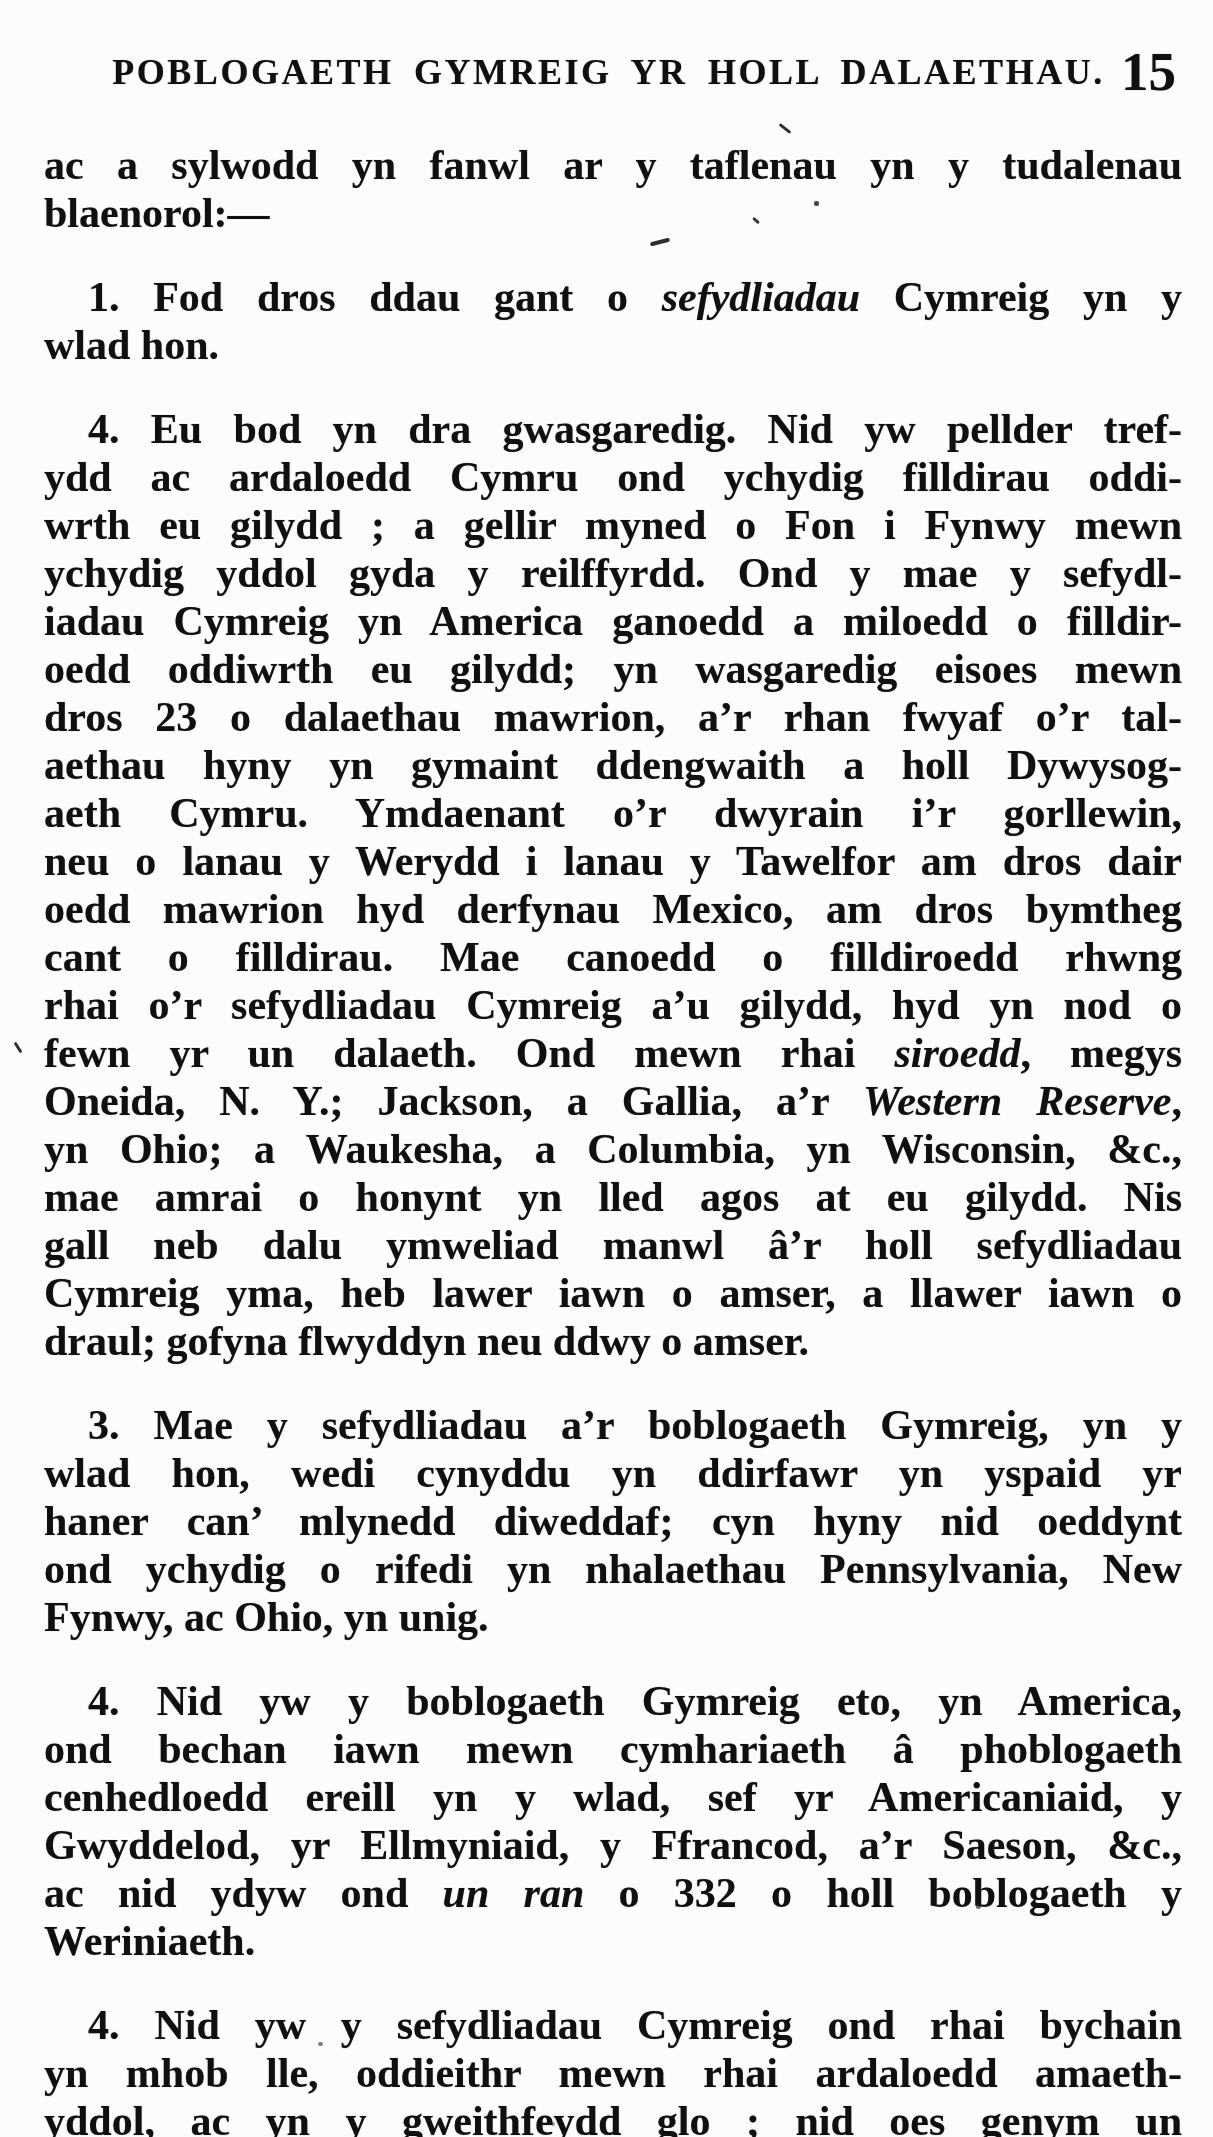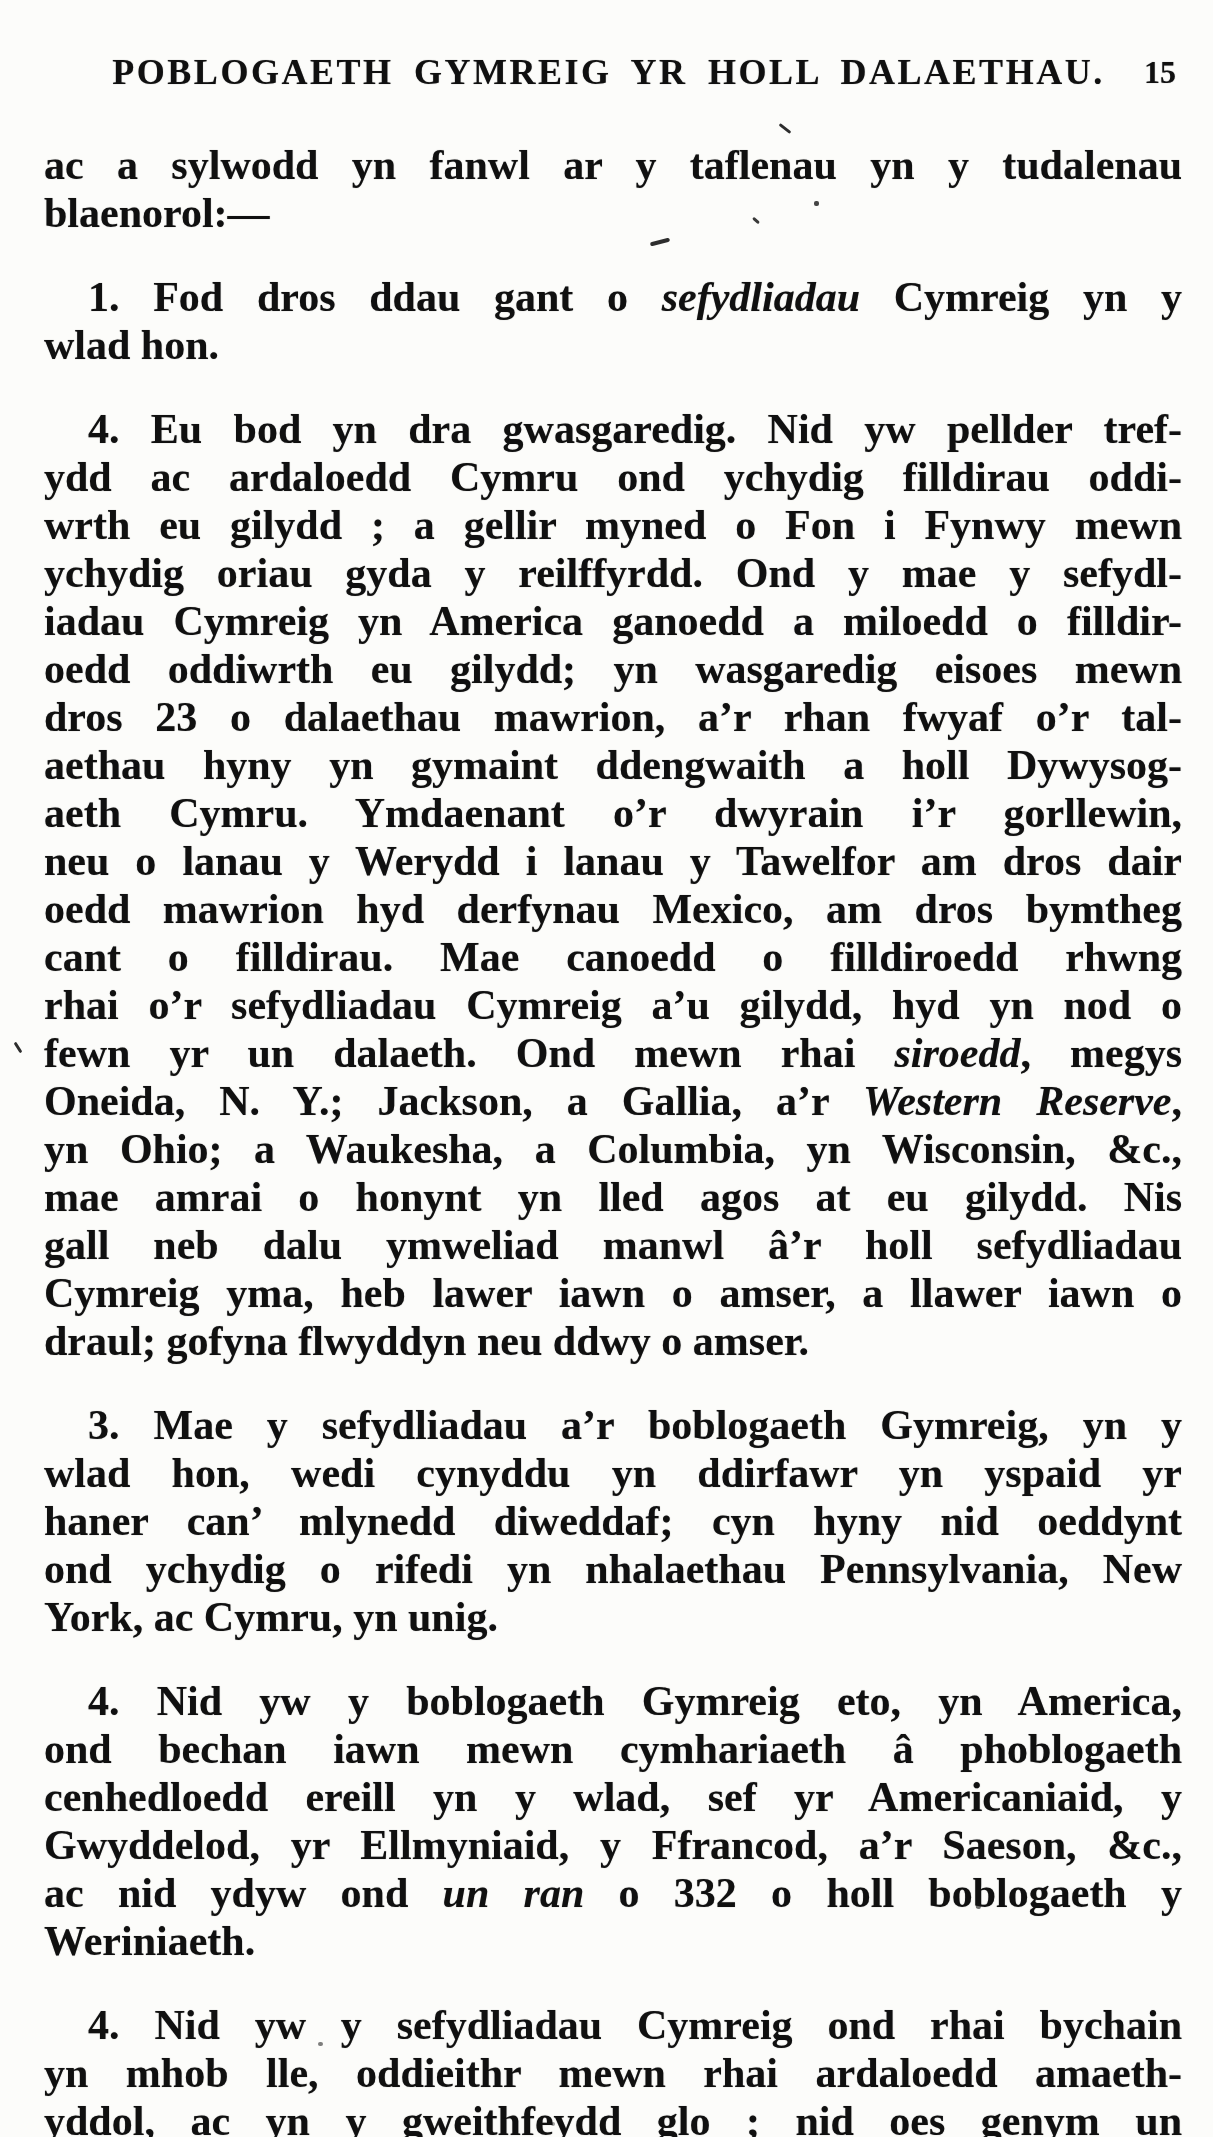--- a/index.html
+++ b/index.html
@@ -10,21 +10,21 @@
     font-family:"Liberation Serif", serif; font-weight:700;
     overflow:hidden;
   }
   .header{ position:absolute; top:50px; left:0; width:100%; height:44px; }
   .title{
     text-align:center; line-height:44px; font-size:36px;
     letter-spacing:2.5px; word-spacing:9px; transform:translateX(2px);
     text-shadow:0 0 1px rgba(16,16,16,.45);
   }
   .pagenum{
-    position:absolute; right:37px; top:0; line-height:44px; font-size:32px;
+    position:absolute; right:37px; top:0; line-height:44px; font-size:55px;
     text-shadow:0 0 1px rgba(16,16,16,.45);
   }
   .body{ position:absolute; left:44px; top:141px; width:1138px; }
   .para + .para{ margin-top:36px; }
   .line{
     height:48px; line-height:48px; font-size:42px;
     text-align:justify; text-align-last:left;
     text-shadow:0 0 1px rgba(16,16,16,.42);
     overflow:visible;
   }
@@ -48,21 +48,21 @@
         <div class="line">blaenorol:—</div>
       </div>
       <div class="para indented">
         <div class="line fill">1. Fod dros ddau gant o <i>sefydliadau</i> Cymreig yn y</div>
         <div class="line">wlad hon.</div>
       </div>
       <div class="para indented">
         <div class="line fill">4. Eu bod yn dra gwasgaredig. Nid yw pellder tref-</div>
         <div class="line fill">ydd ac ardaloedd Cymru ond ychydig filldirau oddi-</div>
         <div class="line fill">wrth eu gilydd ; a gellir myned o Fon i Fynwy mewn</div>
-        <div class="line fill">ychydig oriau gyda y reilffyrdd. Ond y mae y sefydl-</div>
+        <div class="line fill">ychydig yddol gyda y reilffyrdd. Ond y mae y sefydl-</div>
         <div class="line fill">iadau Cymreig yn America ganoedd a miloedd o filldir-</div>
         <div class="line fill">oedd oddiwrth eu gilydd; yn wasgaredig eisoes mewn</div>
         <div class="line fill">dros 23 o dalaethau mawrion, a’r rhan fwyaf o’r tal-</div>
         <div class="line fill">aethau hyny yn gymaint ddengwaith a holl Dywysog-</div>
         <div class="line fill">aeth Cymru. Ymdaenant o’r dwyrain i’r gorllewin,</div>
         <div class="line fill">neu o lanau y Werydd i lanau y Tawelfor am dros dair</div>
         <div class="line fill">oedd mawrion hyd derfynau Mexico, am dros bymtheg</div>
         <div class="line fill">cant o filldirau. Mae canoedd o filldiroedd rhwng</div>
         <div class="line fill">rhai o’r sefydliadau Cymreig a’u gilydd, hyd yn nod o</div>
         <div class="line fill">fewn yr un dalaeth. Ond mewn rhai <i>siroedd</i>, megys</div>
@@ -71,21 +71,21 @@
         <div class="line fill">mae amrai o honynt yn lled agos at eu gilydd. Nis</div>
         <div class="line fill">gall neb dalu ymweliad manwl â’r holl sefydliadau</div>
         <div class="line fill">Cymreig yma, heb lawer iawn o amser, a llawer iawn o</div>
         <div class="line">draul; gofyna flwyddyn neu ddwy o amser.</div>
       </div>
       <div class="para indented">
         <div class="line fill">3. Mae y sefydliadau a’r boblogaeth Gymreig, yn y</div>
         <div class="line fill">wlad hon, wedi cynyddu yn ddirfawr yn yspaid yr</div>
         <div class="line fill">haner can’ mlynedd diweddaf; cyn hyny nid oeddynt</div>
         <div class="line fill">ond ychydig o rifedi yn nhalaethau Pennsylvania, New</div>
-        <div class="line">York, ac Cymru, yn unig.</div>
+        <div class="line">Fynwy, ac Ohio, yn unig.</div>
       </div>
       <div class="para indented">
         <div class="line fill">4. Nid yw y boblogaeth Gymreig eto, yn America,</div>
         <div class="line fill">ond bechan iawn mewn cymhariaeth â phoblogaeth</div>
         <div class="line fill">cenhedloedd ereill yn y wlad, sef yr Americaniaid, y</div>
         <div class="line fill">Gwyddelod, yr Ellmyniaid, y Ffrancod, a’r Saeson, &amp;c.,</div>
         <div class="line fill">ac nid ydyw ond <i>un ran</i> o 332 o holl boblogaeth y</div>
         <div class="line">Weriniaeth.</div>
       </div>
       <div class="para indented">

